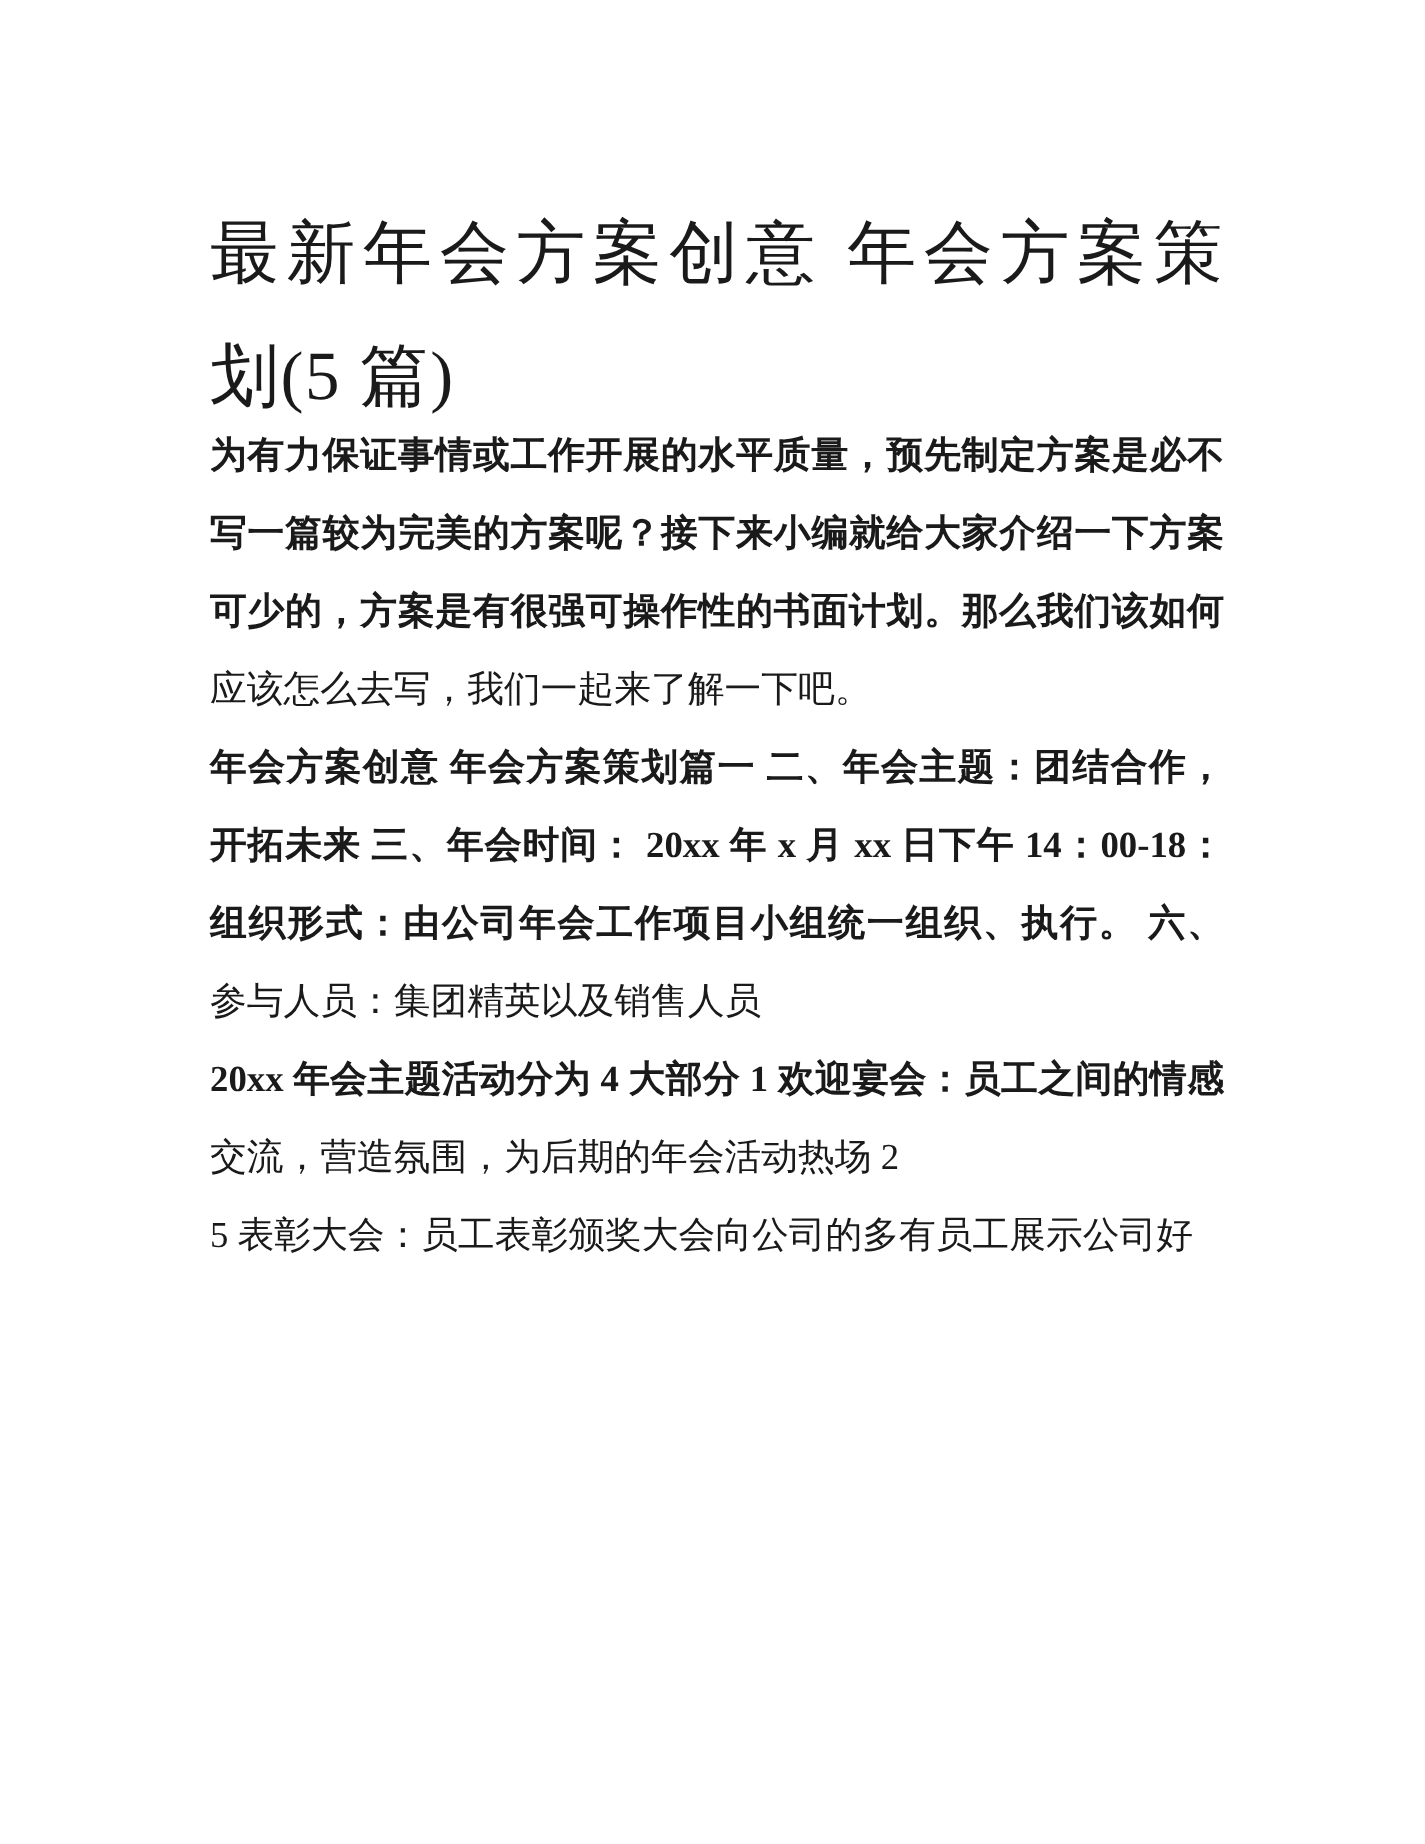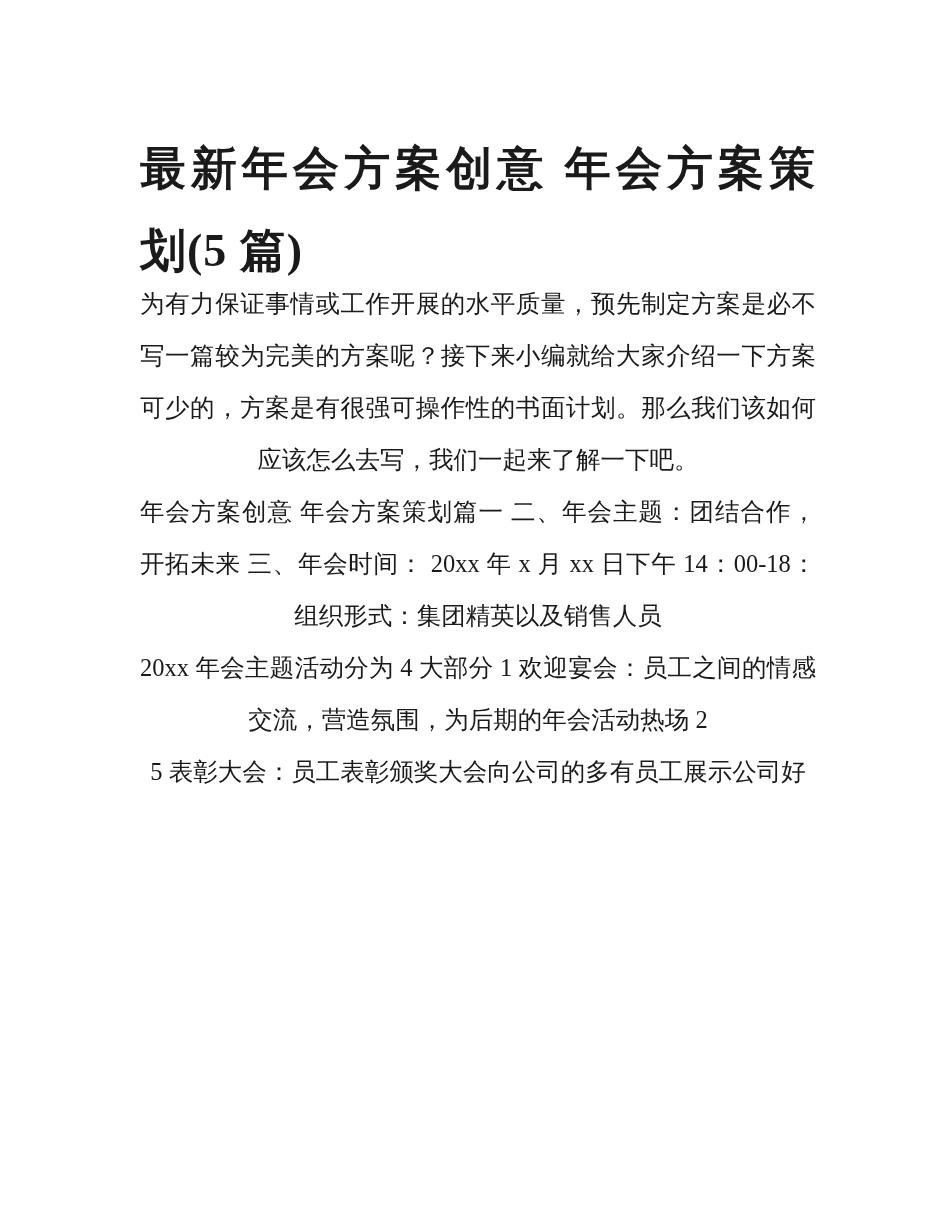--- a/index.html
+++ b/index.html
@@ -15,21 +15,21 @@
     font-family: "Liberation Serif", "DejaVu Serif", serif;
     color: #1a1a1a;
     overflow: hidden;
   }
   .doc-title {
     position: absolute;
     left: 140px;
     top: 97px;
     width: 676px;
     font-size: 46px;
-    font-weight: bold;
+    font-weight: normal;
     line-height: 82px;
     letter-spacing: 1px;
   }
   .doc-title .t-line.jl {
     text-align: justify;
     text-align-last: justify;
   }
   .doc-body {
     position: absolute;
     left: 140px;
@@ -37,26 +37,27 @@
     width: 676px;
     font-size: 24.5px;
     line-height: 52px;
   }
   .para {
     margin: 0;
     padding: 0;
   }
   .ln {
     height: 52px;
-    text-align: center;
+    text-align: left;
   }
   .ln.jl {
     text-align: justify;
     text-align-last: justify;
     text-justify: inter-character;
+    font-weight: bold;
   }
 </style>
 </head>
 <body>
 
 <div class="page">
 
   <h1 class="doc-title">
     <div class="t-line jl">最新年会方案创意 年会方案策</div>
     <div class="t-line">划(5 篇)</div>
@@ -70,21 +71,22 @@
       <div class="ln jl">可少的，方案是有很强可操作性的书面计划。那么我们该如何</div>
       <div class="ln">应该怎么去写，我们一起来了解一下吧。</div>
     </div>
 
     <div class="para">
       <div class="ln jl">年会方案创意 年会方案策划篇一 二、年会主题：团结合作，</div>
       <div class="ln jl">开拓未来 三、年会时间： 20xx 年 x 月 xx 日下午 14：00-18：</div>
     </div>
 
     <div class="para">
-      <div class="ln">组织形式：集团精英以及销售人员</div>
+      <div class="ln jl">组织形式：由公司年会工作项目小组统一组织、执行。 六、</div>
+      <div class="ln">参与人员：集团精英以及销售人员</div>
     </div>
 
     <div class="para">
       <div class="ln jl">20xx 年会主题活动分为 4 大部分 1 欢迎宴会：员工之间的情感</div>
       <div class="ln">交流，营造氛围，为后期的年会活动热场 2</div>
     </div>
 
 
     <div class="para">
       <div class="ln">5 表彰大会：员工表彰颁奖大会向公司的多有员工展示公司好</div>

